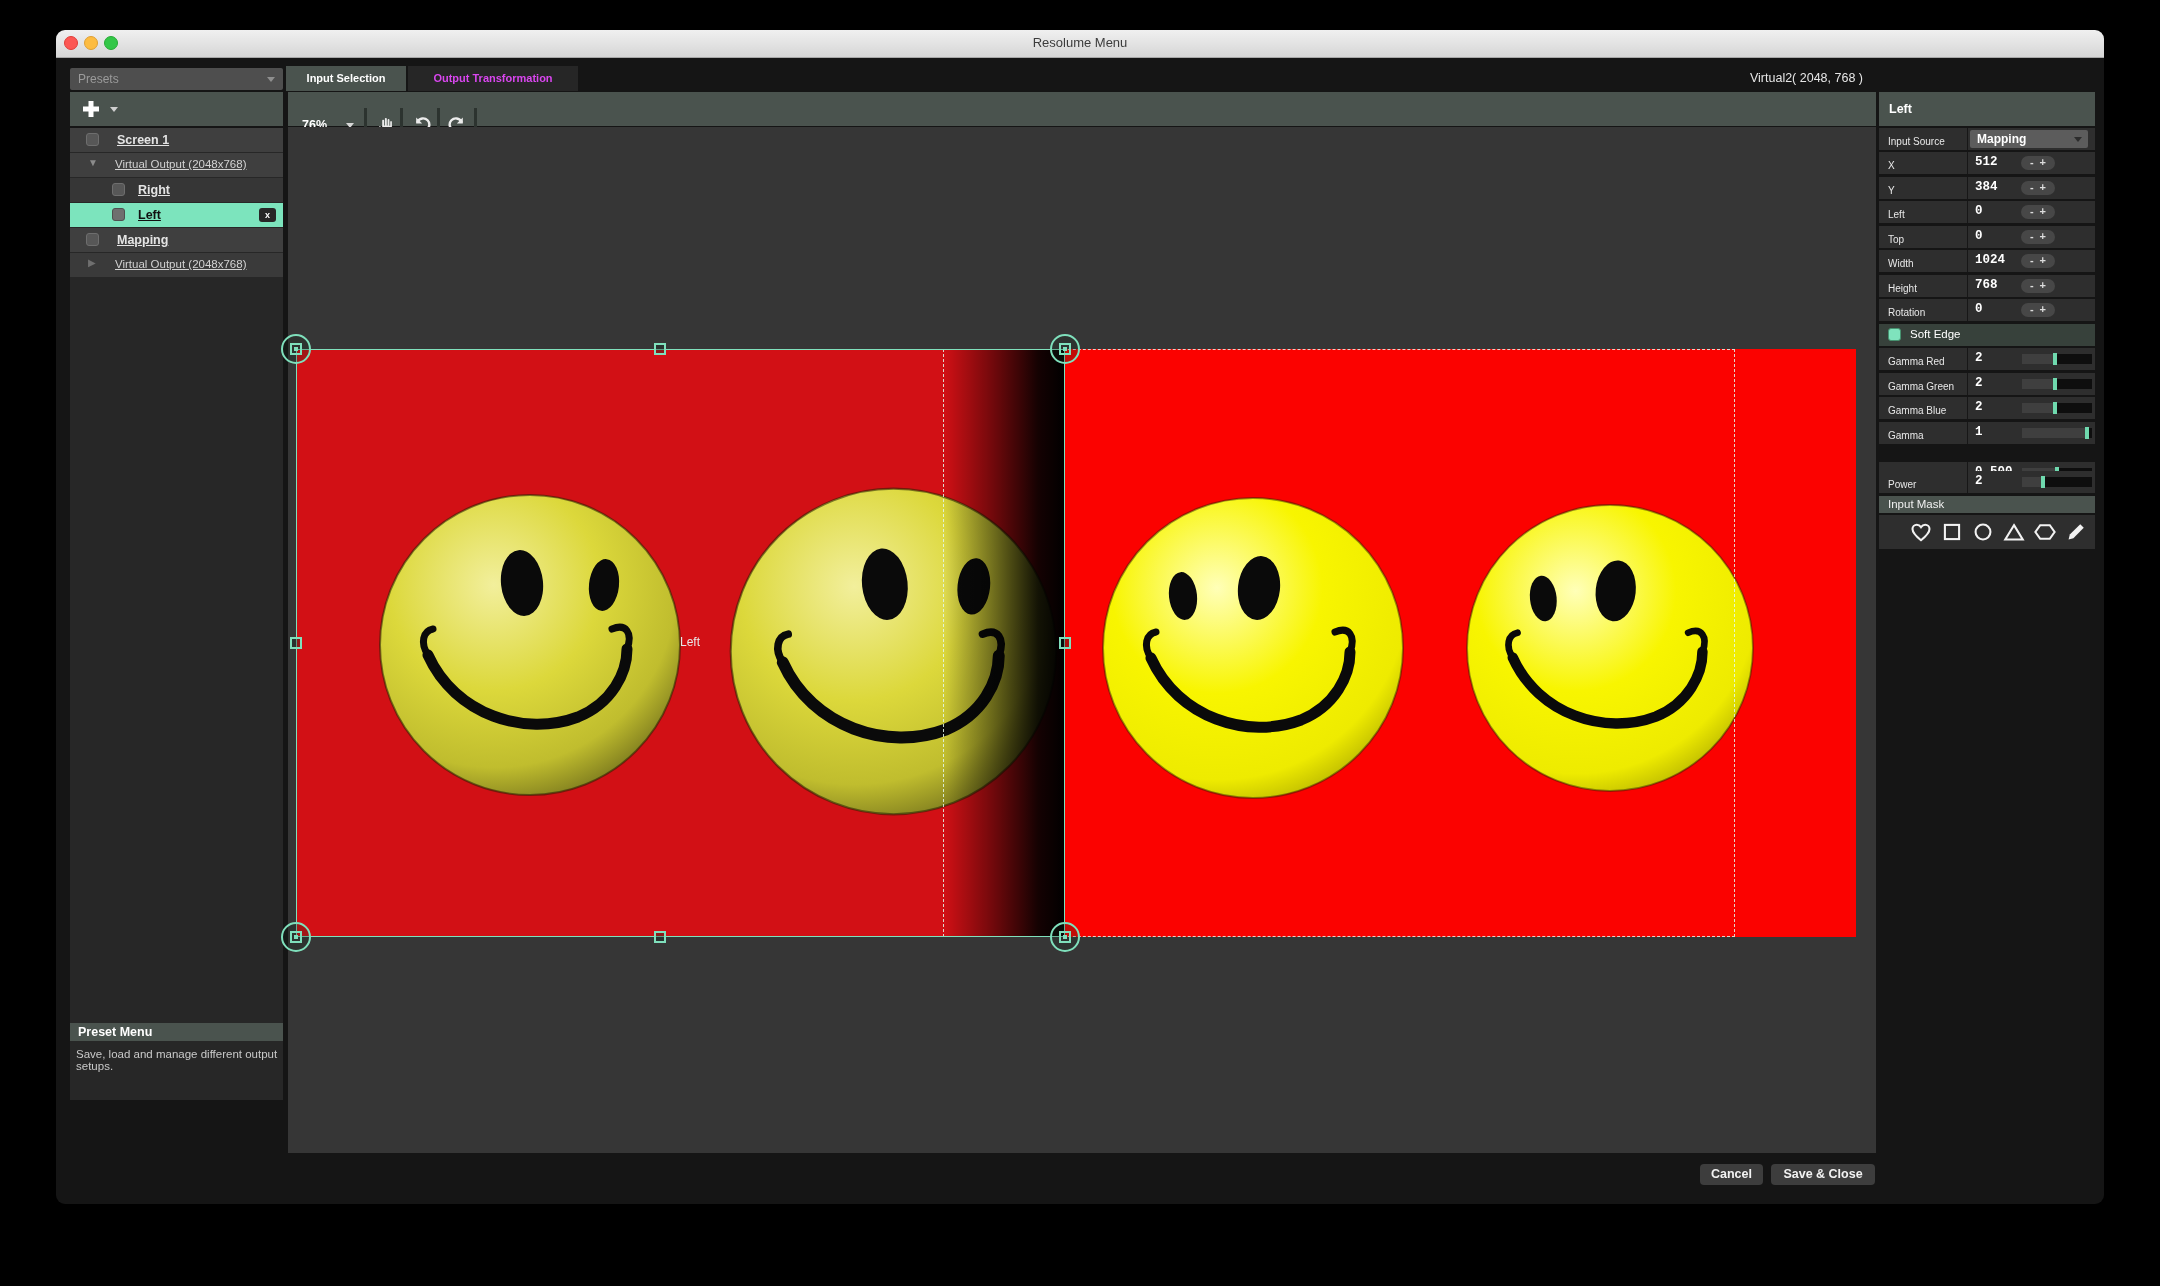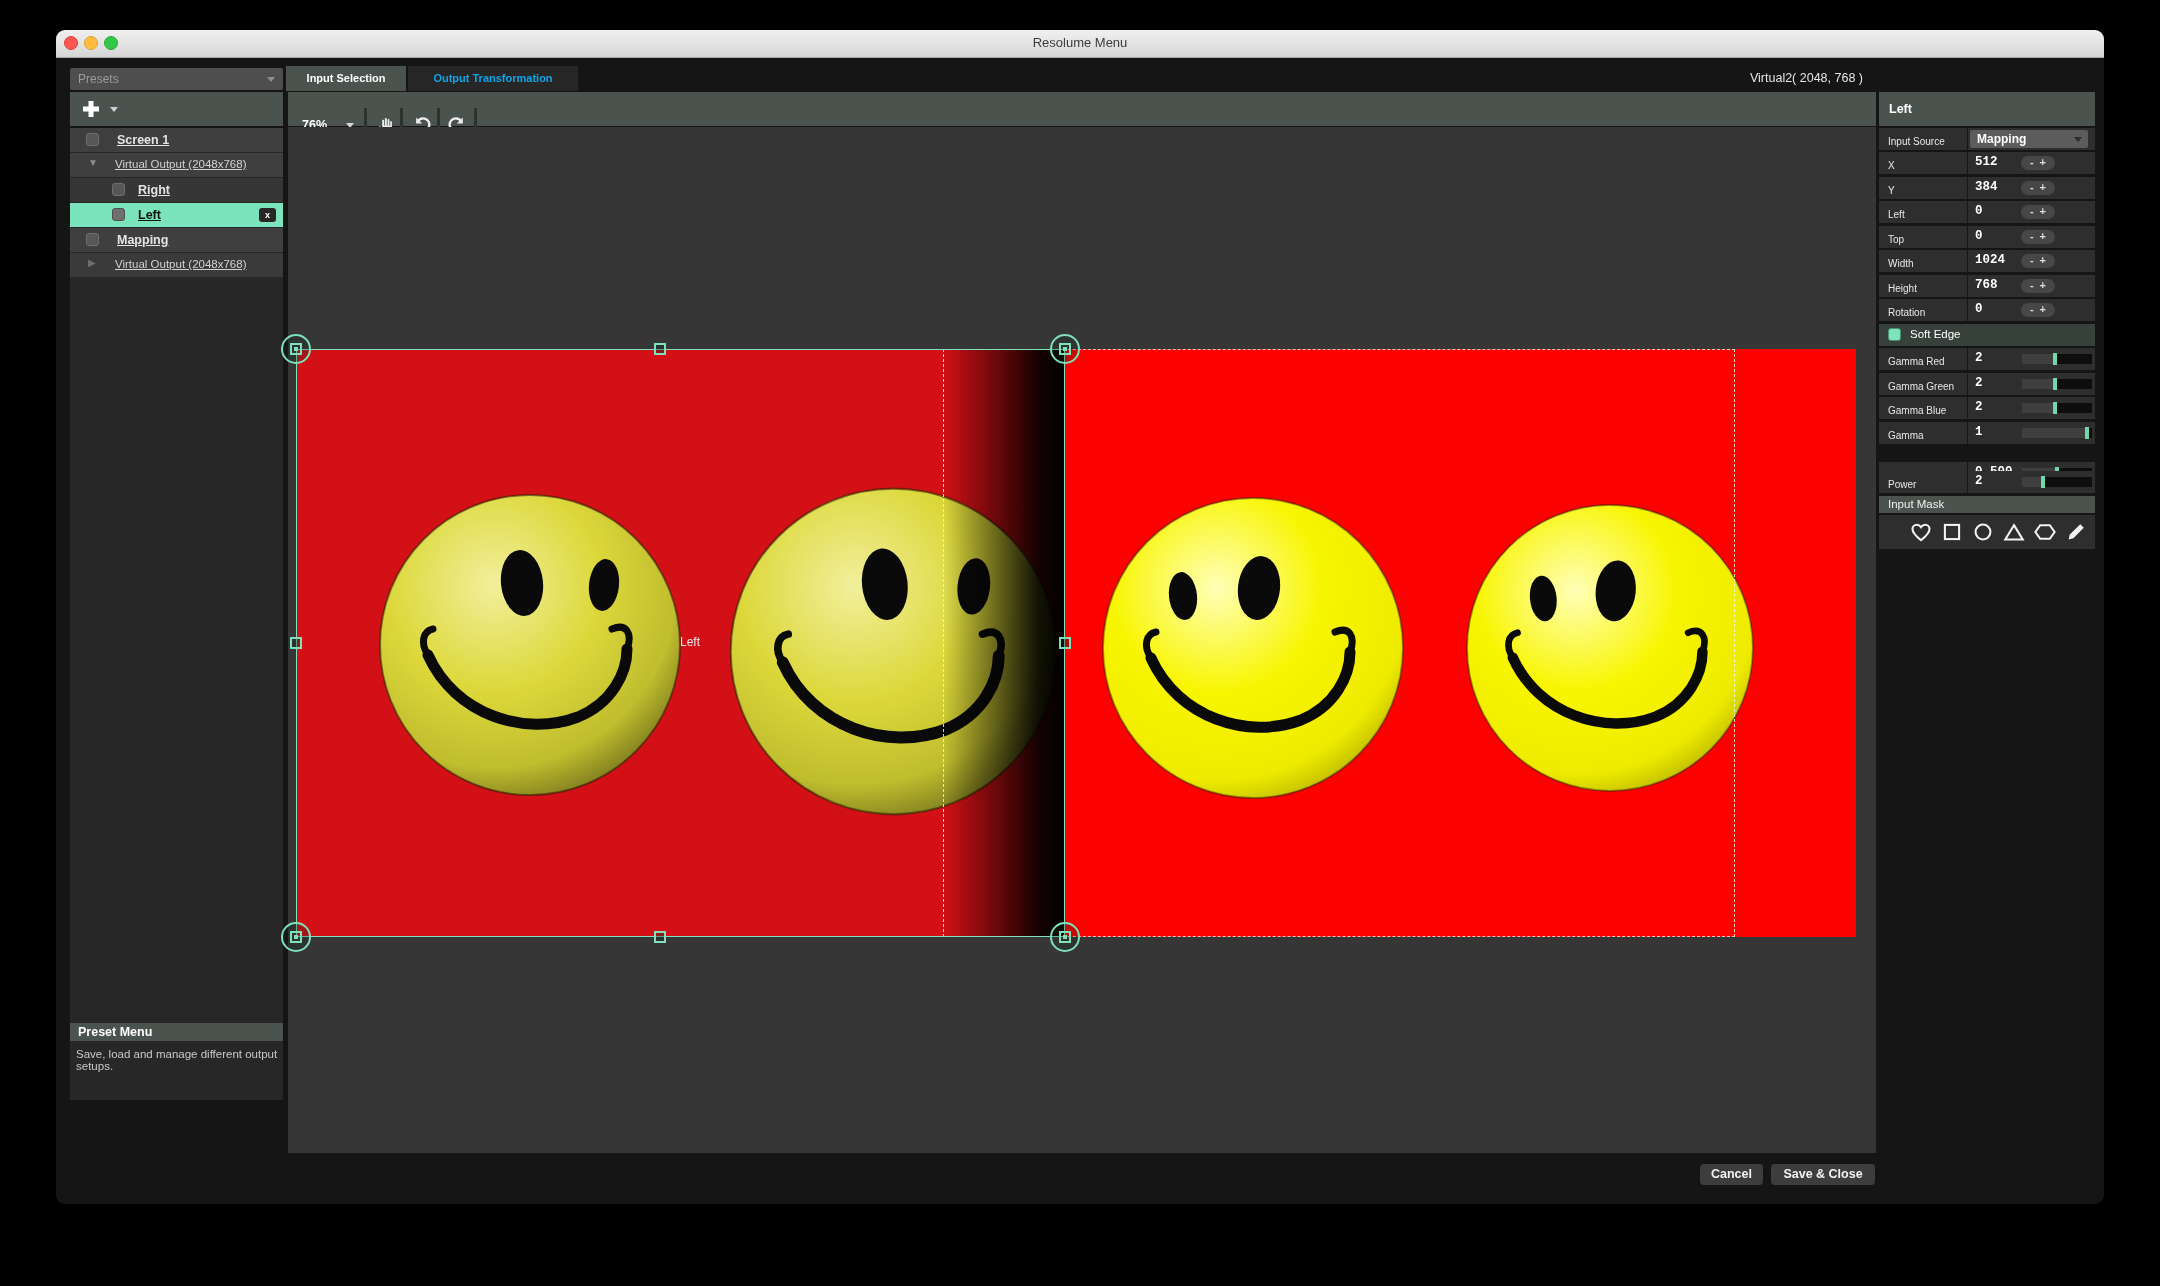--- a/index.html
+++ b/index.html
@@ -32,21 +32,21 @@
   #row-left .cb{background:#6f6f6f;border-color:#4f4f4f;}
   #left-x{position:absolute;right:7px;top:5px;width:17px;height:14px;background:#272727;
     border-radius:3px;color:#fff;font-size:9px;font-weight:bold;text-align:center;line-height:14px;}
   #preset-menu-hdr{position:absolute;left:14px;top:993px;width:213px;height:18px;background:#4a534e;
     font-size:12.5px;font-weight:bold;color:#fff;padding:2px 12px 0 8px;box-sizing:border-box;}
   #preset-menu-desc{position:absolute;left:20px;top:1018px;width:205px;font-size:11.5px;color:#c9c9c9;}
   
   .tab{position:absolute;top:36px;height:25px;box-sizing:border-box;font-size:11px;font-weight:bold;
     text-align:center;padding-top:6px;}
   #tab-input{left:230px;width:120px;background:#4a534e;color:#fff;}
-  #tab-output{left:352px;width:170px;background:#262626;color:#0ea5e9;}
+  #tab-output{left:352px;width:170px;background:#262626;color:#d946ef;}
   #toolbar{position:absolute;left:232px;top:62px;width:1588px;height:34px;background:#4a534e;}
   .tcell{position:absolute;top:16px;height:34px;border-right:3px solid #2c332f;box-sizing:border-box;}
   #zoom-cell{left:0;width:79px;color:#fff;font-size:12.5px;font-weight:bold;}
   #zoom-cell span{position:absolute;left:14px;top:10px;}
   #hand-cell{left:79px;width:36px;}
   #undo-cell{left:115px;width:37px;}
   #redo-cell{left:152px;width:37px;}
   .tico{position:absolute;left:8px;top:7px;}
   
   #canvas{position:absolute;left:232px;top:97px;width:1588px;height:1026px;background:#363636;}

